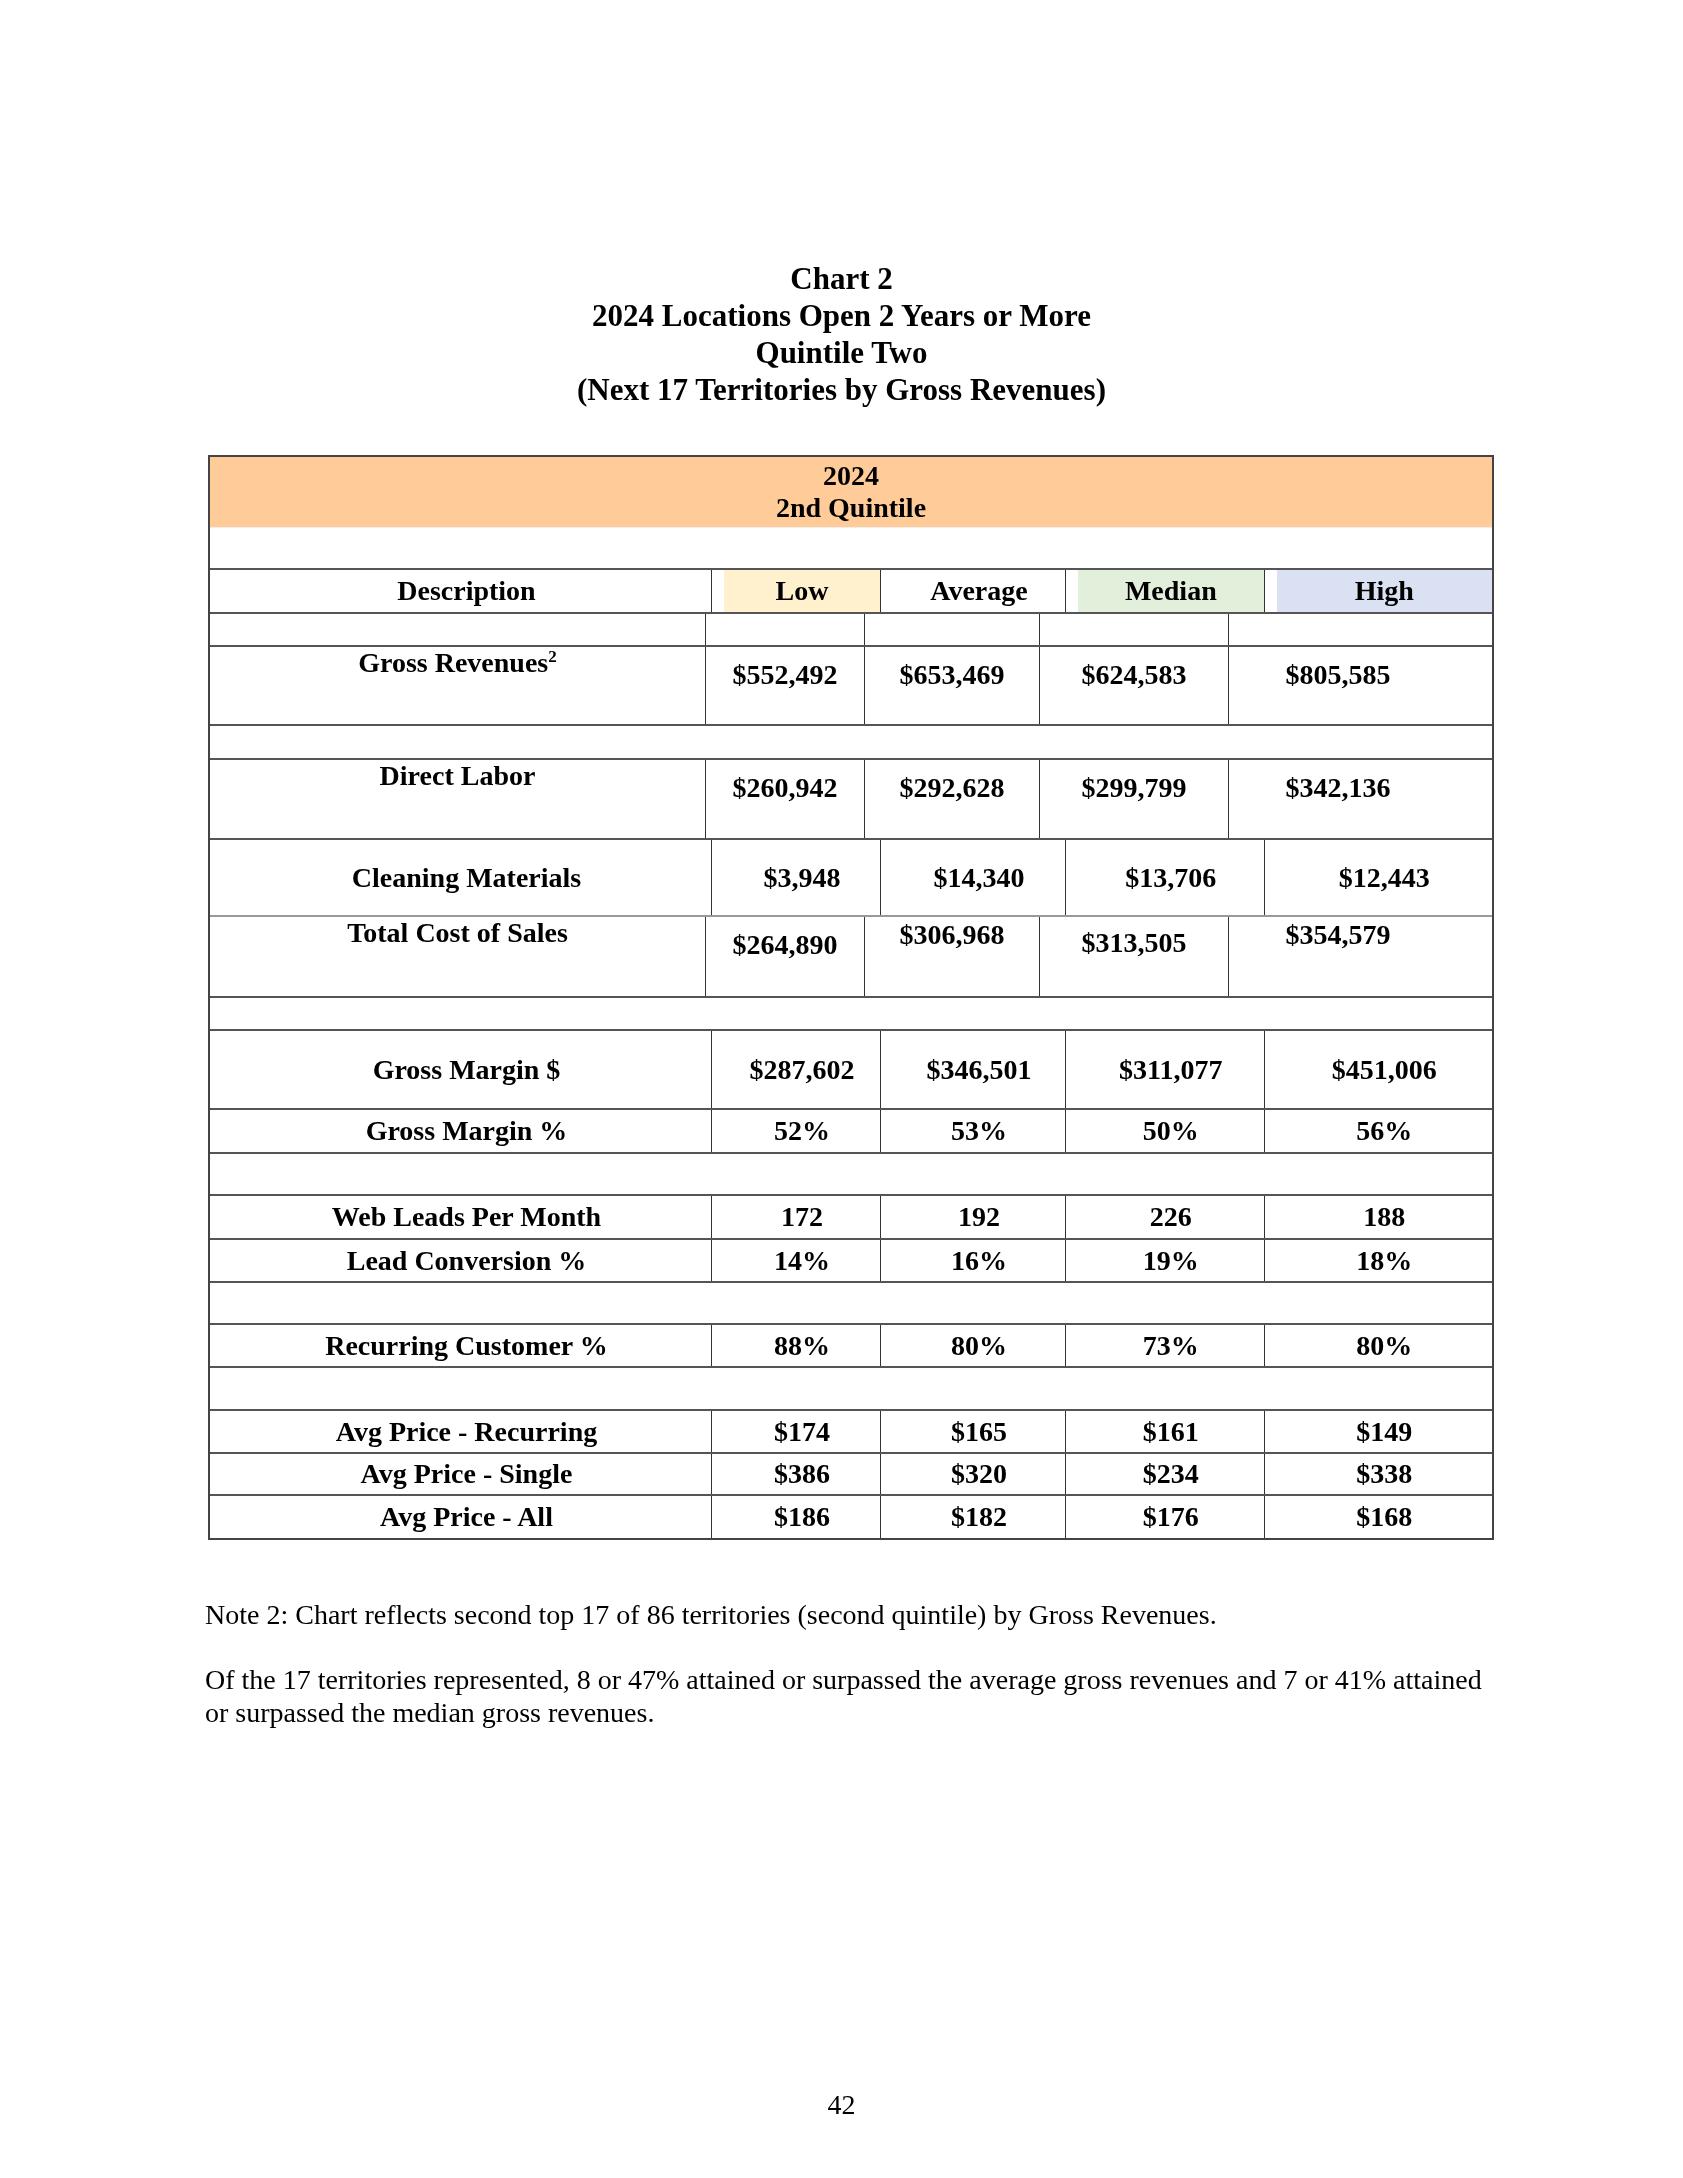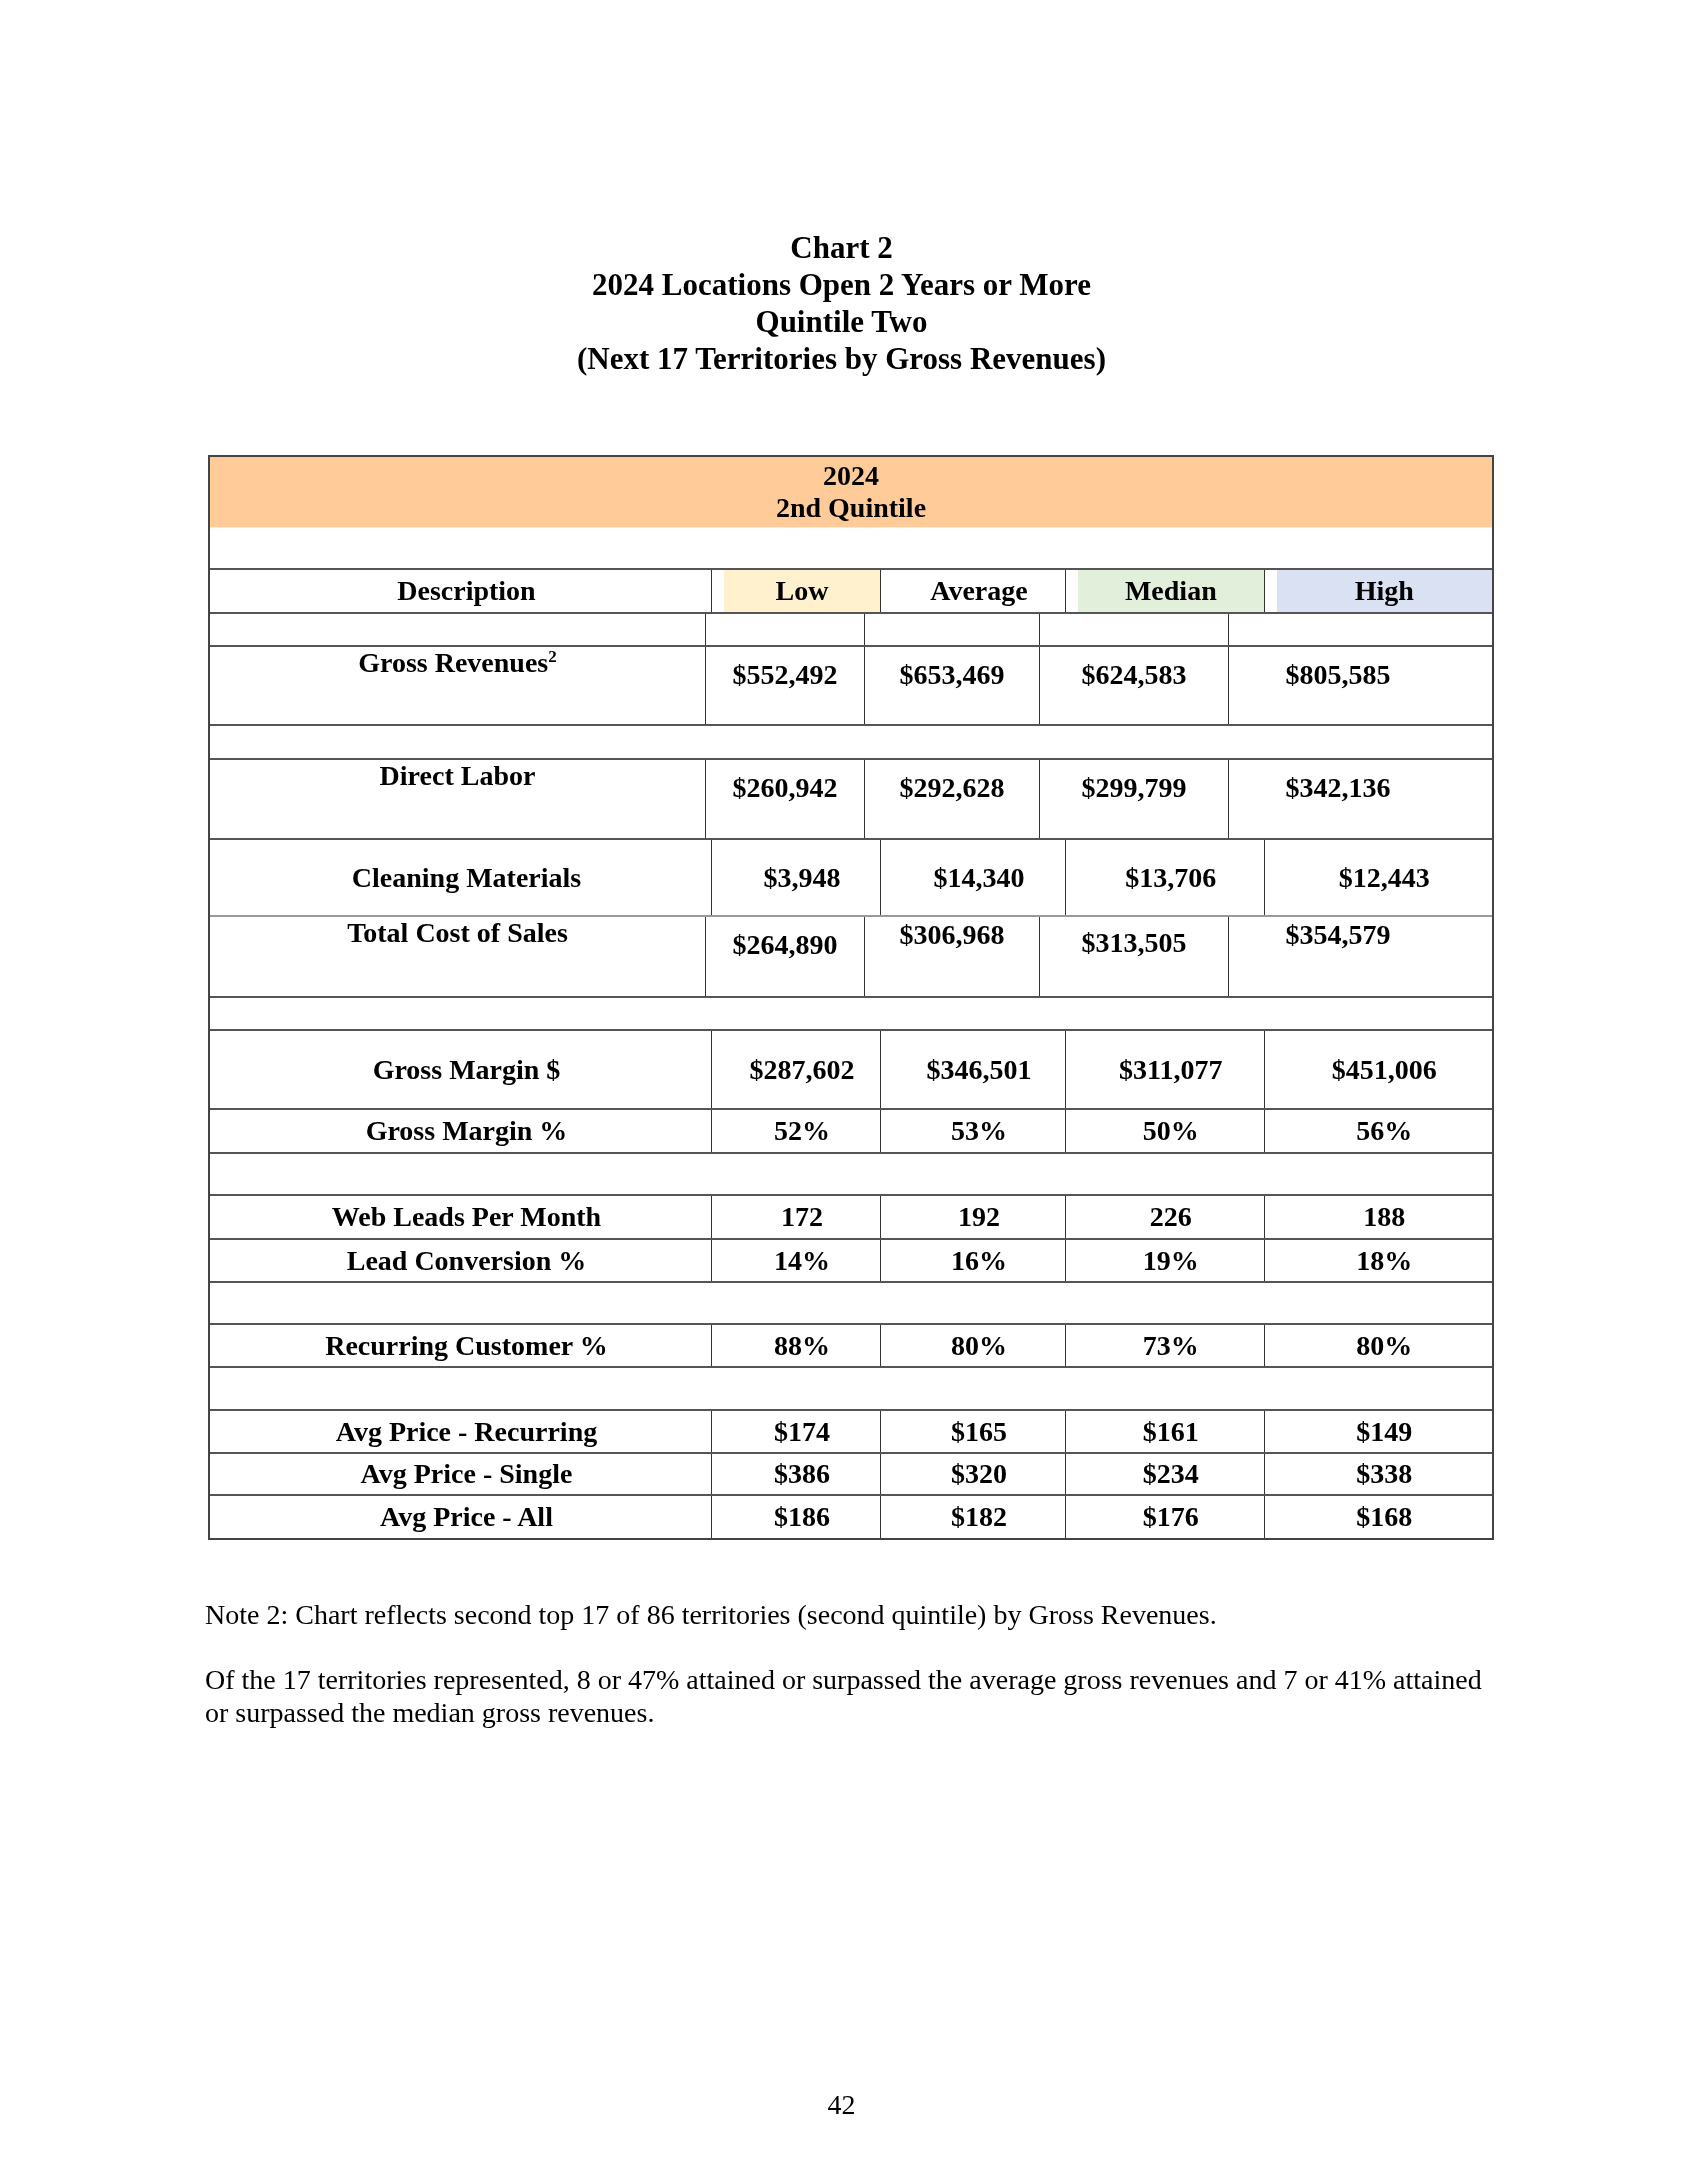--- a/index.html
+++ b/index.html
@@ -1,17 +1,17 @@
 <!DOCTYPE html>
 <html><head>
 <meta charset="utf-8">
 <style>
   html, body { margin: 0; padding: 0; background: #ffffff; }
   body { width: 1683px; height: 2178px; position: relative; font-family: "Liberation Serif", "DejaVu Serif", serif; color: #000; overflow: hidden; }
-  .title-block { position: absolute; left: 0; width: 1683px; top: 229px; text-align: center; font-weight: bold; font-size: 31px; line-height: 37px; }
+  .title-block { position: absolute; left: 0; width: 1683px; top: 260px; text-align: center; font-weight: bold; font-size: 31px; line-height: 37px; }
   .title-block div { white-space: nowrap; }
 
   .tbl { position: absolute; left: 208px; top: 455px; width: 1286px; border: 2px solid #444; box-sizing: border-box; }
   .row { display: flex; width: 100%; box-sizing: border-box; border-bottom: 2px solid #555; }
   .row:last-child { border-bottom: none; }
   .cell { box-sizing: border-box; border-right: 1px solid #333; font-weight: bold; font-size: 28px; text-align: center; display: flex; justify-content: center; }
   .cell:last-child { border-right: none; }
   .c0 { width: 496px; }
   .c1 { width: 159px; }
   .c2 { width: 175px; }

